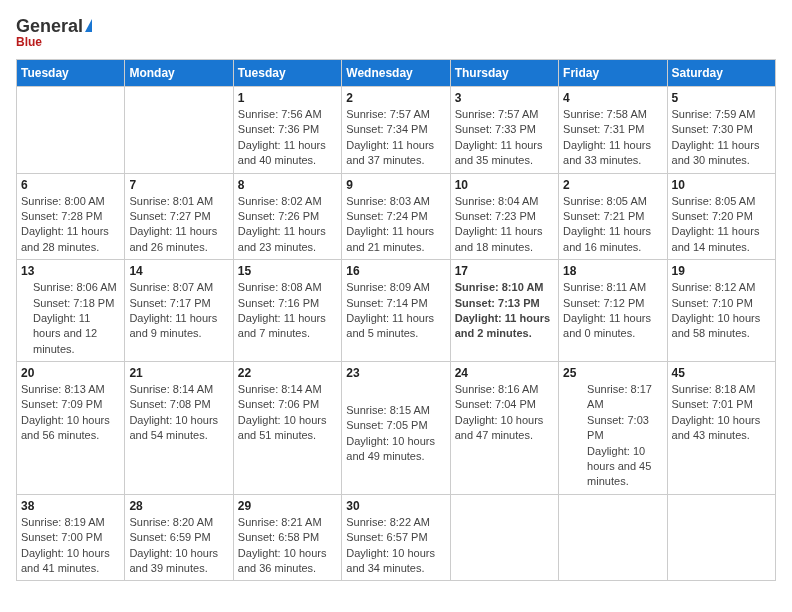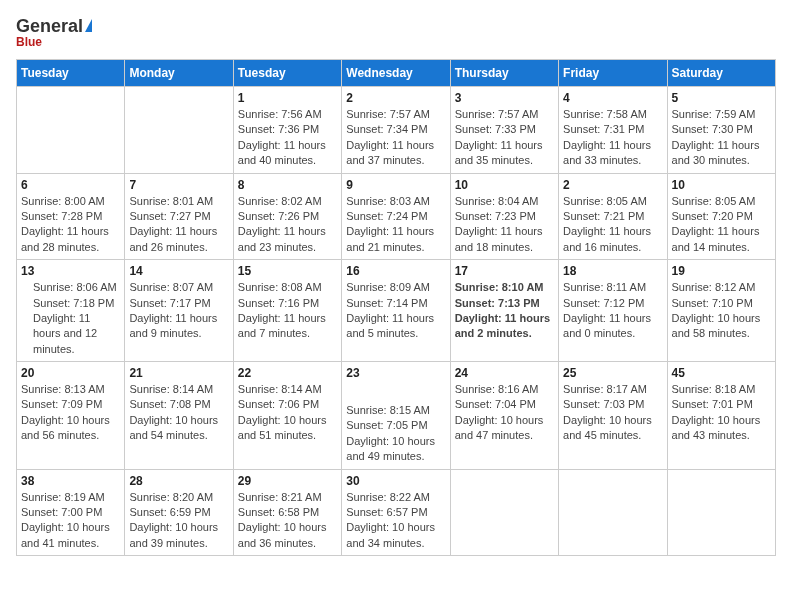--- a/index.html
+++ b/index.html
@@ -251,21 +251,21 @@
 Daylight: 10 hours and 49 minutes.</div>
         </td>
         <td>
           <span class="day-number">24</span>
           <div class="day-info" style="white-space: pre-line;">Sunrise: 8:16 AM
 Sunset: 7:04 PM
 Daylight: 10 hours and 47 minutes.</div>
         </td>
         <td>
           <span class="day-number">25</span>
-          <div class="day-info" style="white-space: pre-line;">Sunrise: 8:17 AM
+          <div class="day-info" style="white-space: pre-line; margin-left: 24px;">Sunrise: 8:17 AM
 Sunset: 7:03 PM
 Daylight: 10 hours and 45 minutes.</div>
         </td>
         <td>
           <span class="day-number">45</span>
           <div class="day-info" style="white-space: pre-line;">Sunrise: 8:18 AM
 Sunset: 7:01 PM
 Daylight: 10 hours and 43 minutes.</div>
         </td>
       </tr>

